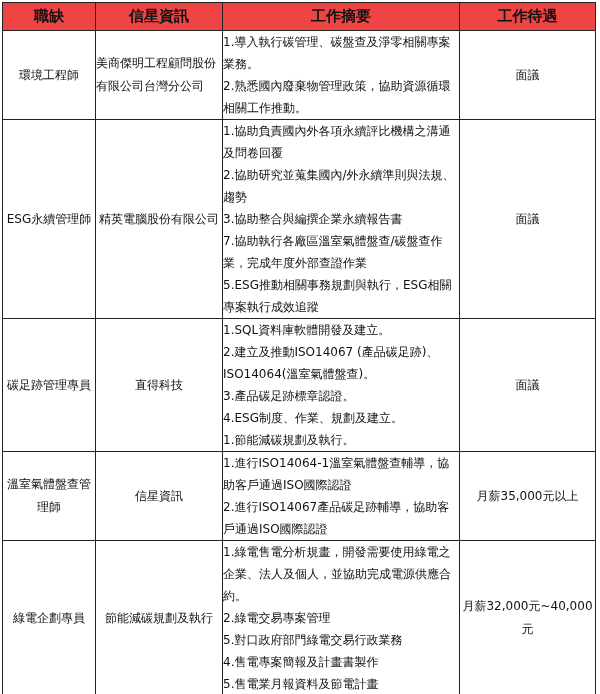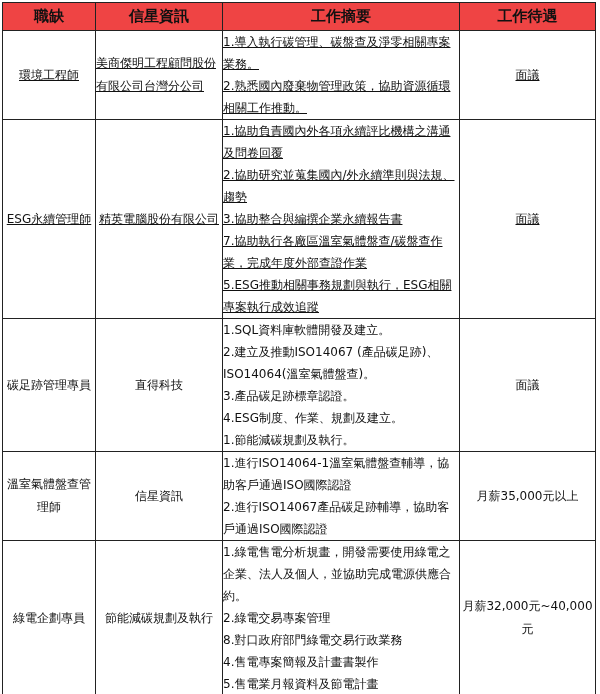--- a/index.html
+++ b/index.html
@@ -9,22 +9,22 @@
                table-layout: fixed; width: 593px; }
   table.jobs td, table.jobs th { border: 1.5px solid #222; padding: 0; }
   col.c1 { width: 93px; } col.c2 { width: 127px; } col.c3 { width: 237px; } col.c4 { width: 136px; }
   thead th { background: #ef4444; height: 27px; font-family: "DejaVu Serif", serif;
              font-size: 15px; font-weight: bold; text-align: center; vertical-align: middle; }
   td.title, td.company, td.salary { text-align: center; vertical-align: middle;
              font-size: 12px; line-height: 23px; padding: 0 6px; }
   td.company.left { text-align: left; }
   td.summary { vertical-align: middle; font-size: 12px; line-height: 22px; padding: 2px 6px 2px 6px; text-align: left; }
   td.summary .item { display: block; }
-  tr.r1 td { height: 82px; text-decoration: underline; }
-  tr.r2 td { height: 194px; text-decoration: underline; }
+  tr.r1 td { height: 82px; }
+  tr.r2 td { height: 194px; }
   tr.r3 td { height: 128px; }
   tr.r4 td { height: 85px; }
   tr.r5 td { height: 150px; }
 </style>
 </head>
 <body>
 
 <table class="jobs">
   <colgroup>
       <col class="c1">
@@ -82,20 +82,20 @@
         <span class="item">2.進行ISO14067產品碳足跡輔導，協助客戶通過ISO國際認證</span>
       </td>
       <td class="salary">月薪35,000元以上</td>
     </tr>
     <tr class="r5">
       <td class="title">綠電企劃專員</td>
       <td class="company">節能減碳規劃及執行</td>
       <td class="summary">
         <span class="item">1.綠電售電分析規畫，開發需要使用綠電之企業、法人及個人，並協助完成電源供應合約。</span>
         <span class="item">2.綠電交易專案管理</span>
-        <span class="item">8.對口政府部門綠電交易行政業務</span>
+        <span class="item">5.對口政府部門綠電交易行政業務</span>
         <span class="item">4.售電專案簡報及計畫書製作</span>
         <span class="item">5.售電業月報資料及節電計畫</span>
       </td>
       <td class="salary">月薪32,000元~40,000元</td>
     </tr>
   </tbody>
 </table>
 
 </body></html>

